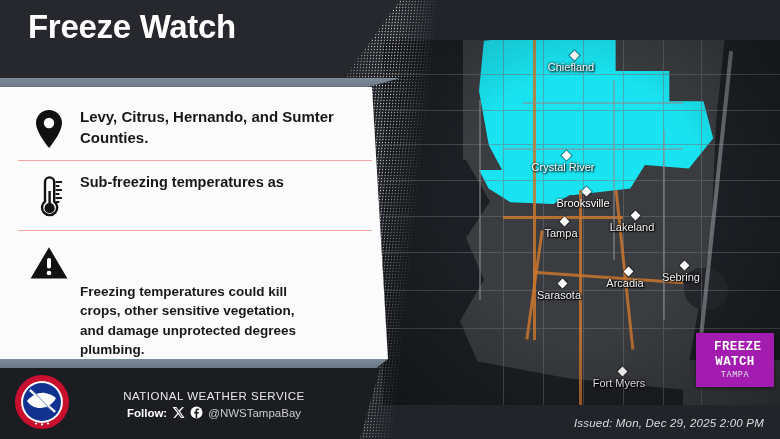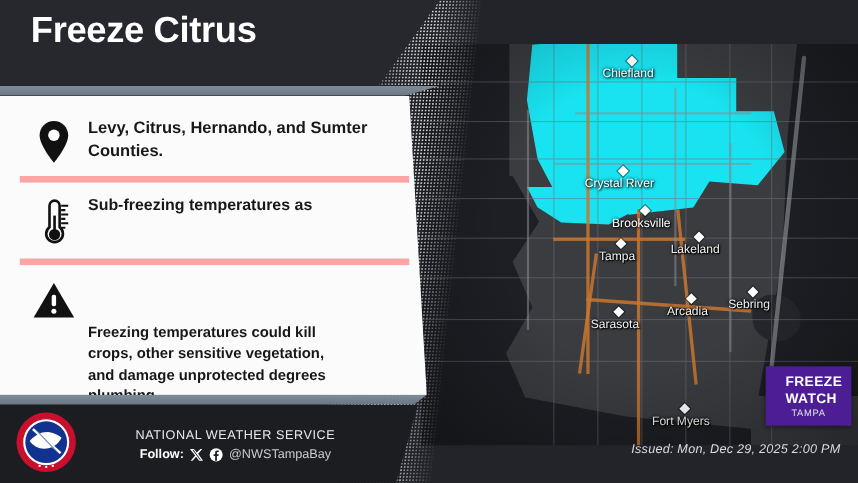--- a/index.html
+++ b/index.html
@@ -104,23 +104,24 @@
   
   .map-vignette {
     position:absolute; inset:0; pointer-events:none;
     background:radial-gradient(ellipse at 50% 45%, rgba(0,0,0,0) 45%, rgba(0,0,0,.35) 100%);
   }
 
   
   .legend-badge {
     position:absolute; right:6px; bottom:18px;
     width:78px; padding:7px 18px 7px;
-    background:#4c1d95;
+    background:#a21caf;
     text-align:center;
     box-shadow:0 1px 4px rgba(0,0,0,.5);
+    font-family:Liberation Mono, monospace;
   }
   .legend-badge .l1, .legend-badge .l2 {
     color:#fff; font-size:12.5px; font-weight:bold;
     letter-spacing:.4px; line-height:1.15;
   }
   .legend-badge .l3 {
     color:#dfe3e8; font-size:8.5px; letter-spacing:.6px;
     margin-top:1px;
   }
 
@@ -185,21 +186,21 @@
     opacity:.85;
   }
 
   
   .rows { position:absolute; left:0; top:95px; width:372px; }
   .row {
     display:flex; align-items:flex-start;
     padding:11px 0 11px 0;
     margin-left:18px;
   }
-  .row + .row { border-top:6px solid #fca5a5; }
+  .row + .row { border-top:1px solid #fca5a5; }
   .row .ic {
     width:62px; flex:0 0 62px;
     display:flex; align-items:center; justify-content:center;
     padding-top:3px;
   }
   .row .tx {
     color:#17181a; font-size:14.5px; font-weight:bold;
     line-height:1.42; padding-right:14px;
   }
   .row.r1 .tx { font-size:15px; }
@@ -222,21 +223,21 @@
   .follow-line .fl {
     color:#fff; font-size:11.5px; font-weight:bold;
   }
   .follow-line .handle {
     color:#c9cbcf; font-size:11.5px;
   }
   .sico { display:inline-flex; width:13px; height:13px; }
 
   
   .issued {
-    position:absolute; right:16px; bottom:24px;
+    position:absolute; right:16px; bottom:10px;
     color:#d9dbdf; font-size:11.5px; font-style:italic;
     letter-spacing:.2px;
   }
   .issued-strip {
     position:absolute; left:383px; bottom:0;
     width:397px; height:34px;
     background:#222429;
   }
 </style>
 </head>
@@ -336,21 +337,21 @@
   </div>
 
   <div class="issued-strip"></div>
   <div class="issued">Issued: Mon, Dec 29, 2025 2:00 PM</div>
 
   <div class="halftone"></div>
 
   <div class="left-panel">
 
     <div class="lp-header"></div>
-    <div class="lp-title">Freeze Citrus</div>
+    <div class="lp-title">Freeze Watch</div>
 
     <div class="bar-top"></div>
     <div class="lp-body"></div>
 
     <div class="rows">
 
       <div class="row r1">
         <div class="ic">
           <svg width="30" height="40" viewBox="0 0 30 40">
             <path d="M15 1C7.8 1 2 6.8 2 14c0 9.6 13 25 13 25s13-15.4 13-25C28 6.8 22.2 1 15 1z" fill="#111"></path>

